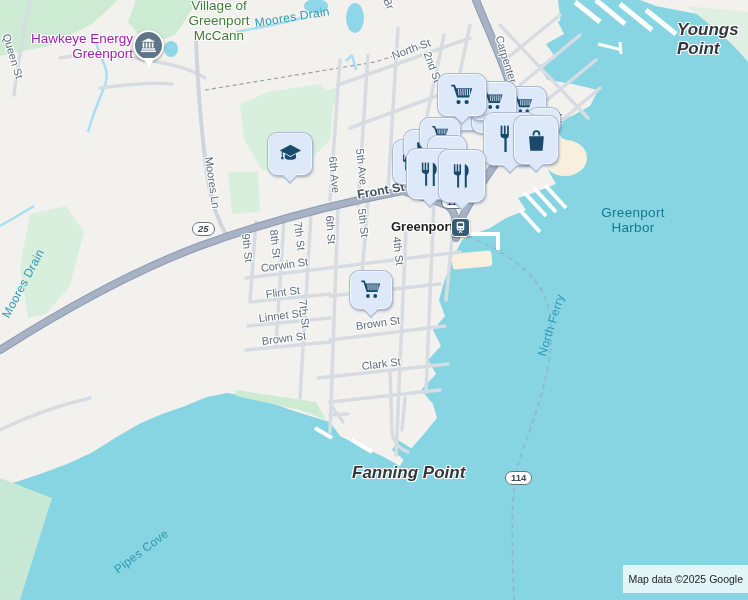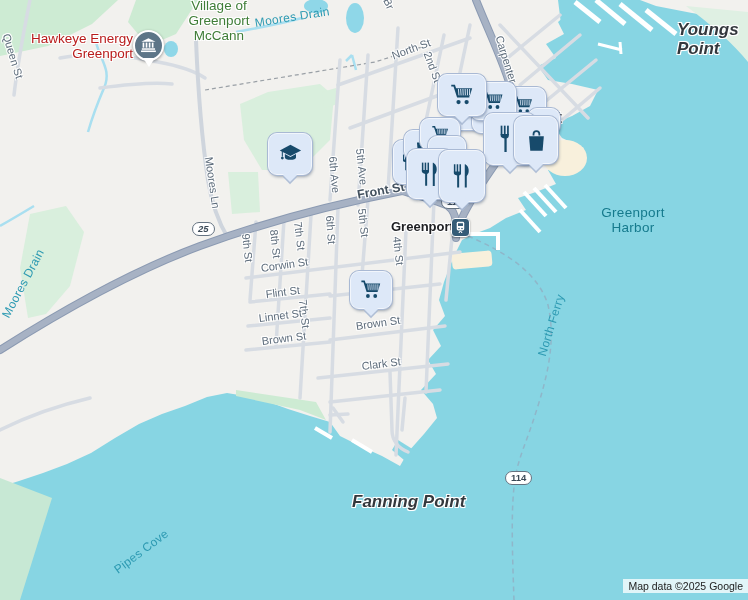--- a/index.html
+++ b/index.html
@@ -4,21 +4,21 @@
 <style>
   html,body{margin:0;padding:0;}
   #map{position:relative;width:748px;height:600px;overflow:hidden;
        font-family:"Liberation Sans", sans-serif;background:#87d5e3;}
   #terrain{position:absolute;left:0;top:0;}
   #overlay{position:absolute;left:0;top:0;width:748px;height:600px;}
   .lbl{position:absolute;white-space:pre-line;line-height:1.12;pointer-events:none;}
   .halo{text-shadow:-1px -1px 0 #fff,1px -1px 0 #fff,-1px 1px 0 #fff,1px 1px 0 #fff,0 0 2px #fff;}
   .street{font-size:11px;color:#5d6c7b;}
   .street-major{font-size:12.5px;color:#44525f;font-weight:bold;}
-  .poi-gray{font-size:13.5px;color:#b91c1c;}
+  .poi-gray{font-size:13.5px;color:#a21caf;}
   .poi-green{font-size:13.5px;color:#3f7d37;}
   .town{font-size:16px;color:#202124;font-weight:bold;letter-spacing:.2px;}
   .station{font-size:13px;color:#202124;font-weight:bold;}
   .water-lg{font-size:13.5px;color:#157a8d;letter-spacing:.3px;}
   .water{font-size:12px;color:#2d9ab2;letter-spacing:.3px;}
   .nature{font-size:17px;color:#33383d;font-style:italic;font-weight:bold;}
 
   .marker{position:absolute;background:#dde8f8;border:1.5px solid #f2f6fc;border-radius:9px;
           box-shadow:0 0 0 1px #a9b9d4,1px 2px 3px rgba(50,70,100,.45);
           display:flex;align-items:center;justify-content:center;}
@@ -32,21 +32,21 @@
   .pin{background:#5d7587;border:2px solid #fff;border-radius:50%;
           box-shadow:0 1px 3px rgba(0,0,0,.4);}
   .pin svg{width:70%;height:70%;}
   .pin::after{content:"";position:absolute;top:96%;left:50%;transform:translateX(-50%);
           border:6px solid transparent;border-top:9px solid #fff;}
   .shield{position:absolute;background:#fff;border:1.5px solid #657381;border-radius:8px;
           font-size:9.5px;font-weight:bold;color:#3c4a57;padding:1px 5px;line-height:1.1;}
   #glogo{position:absolute;left:8px;top:568px;font-size:21px;font-weight:bold;color:#fff;
           letter-spacing:.5px;text-shadow:0 1px 2px rgba(60,60,60,.55),0 0 4px rgba(60,60,60,.3);}
   #attrib{position:absolute;right:0;bottom:7px;background:rgba(255,255,255,.75);
-          font-size:10.5px;color:#222;padding:1px 5px;}
+          font-size:10.5px;color:#222;padding:8px 5px;}
 </style>
 </head>
 <body>
 
 <div id="map">
 
   <svg id="terrain" width="748" height="600" viewBox="0 0 748 600">
 
     <rect x="0" y="0" width="748" height="600" fill="#87d5e3"></rect>
 
@@ -210,21 +210,21 @@
     </defs>
   </svg>
 
   <div id="overlay">
       <div class="lbl poi-gray halo" style="left: 133px; top: 31px; text-align: right; transform: translateX(-100%);">Hawkeye Energy
 Greenport</div>
       <div class="lbl poi-green halo" style="left: 219px; top: -2px; text-align: center; transform: translateX(-50%);">Village of
 Greenport
 McCann</div>
       <div class="lbl nature halo" style="left: 677px; top: 20px;">Youngs Point</div>
-      <div class="lbl nature halo" style="left: 352px; top: 463px; margin-top: 29px;">Fanning Point</div>
+      <div class="lbl nature halo" style="left: 352px; top: 463px;">Fanning Point</div>
       <div class="lbl town halo" style="left: 483px; top: 109px;">Greenport</div>
       <div class="lbl station halo" style="left: 391px; top: 220px;">Greenport</div>
       <div class="lbl water-lg" style="left: 633px; top: 205px; text-align: center; transform: translateX(-50%);">Greenport
 Harbor</div>
       <div class="lbl water" style="left: 112px; top: 566px; transform-origin: 0px 0px; transform: rotate(-37deg);">Pipes Cove</div>
       <div class="lbl water" style="left: 536px; top: 354px; transform-origin: 0px 0px; transform: rotate(-73deg);">North Ferry</div>
       <div class="lbl water" style="left: 254px; top: 17px; transform-origin: 0px 0px; transform: rotate(-9deg);">Moores Drain</div>
       <div class="lbl water" style="left: 0px; top: 314px; transform-origin: 0px 0px; transform: rotate(-62deg);">Moores Drain</div>
       <div class="lbl street halo" style="left: 12px; top: 32px; transform-origin: 0px 0px; transform: rotate(73deg);">Queen St</div>
       <div class="lbl street halo" style="left: 390px; top: 50px; transform-origin: 0px 0px; transform: rotate(-20deg);">North St</div>

